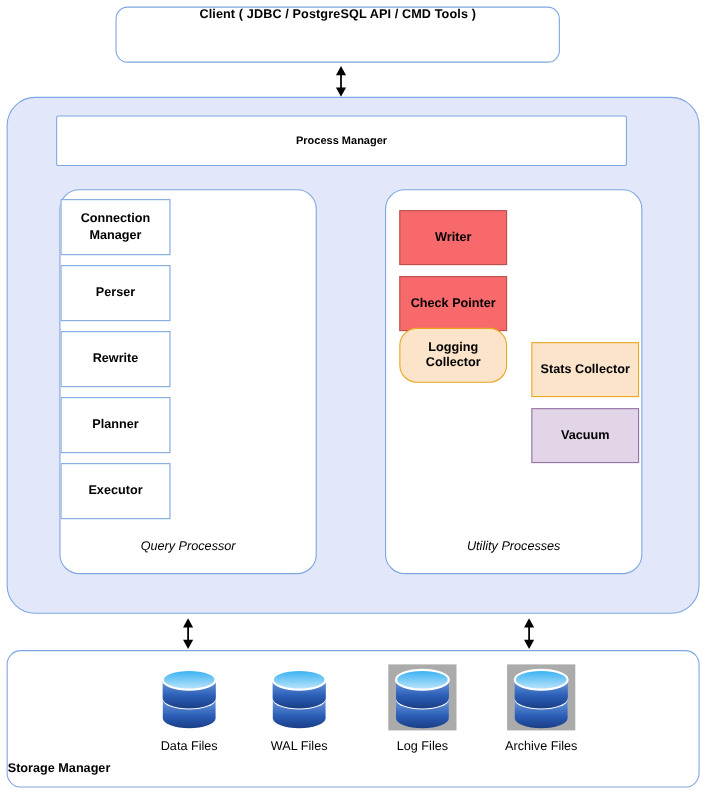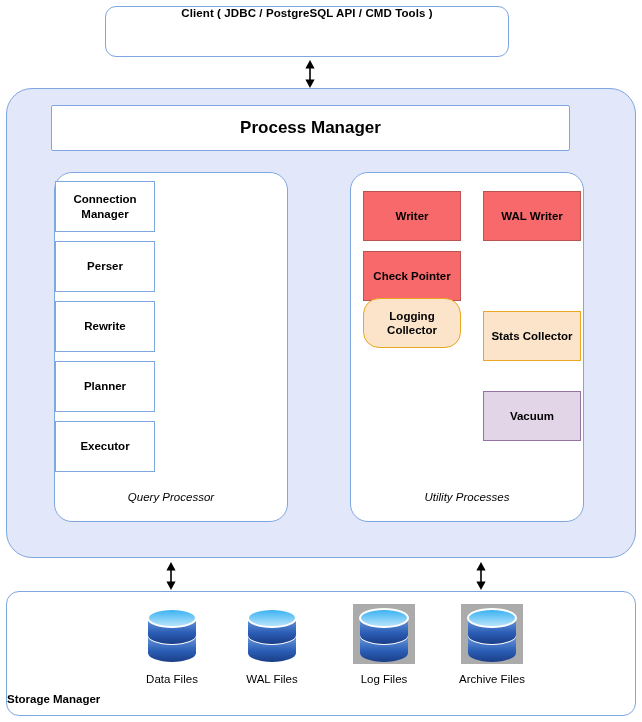--- a/index.html
+++ b/index.html
@@ -66,21 +66,21 @@
     height: 46px;
     box-sizing: border-box;
     border: 1.5px solid #7EA6E0;
     border-radius: 2px;
     background: #ffffff;
     display: flex;
     align-items: center;
     justify-content: center;
   }
   .process-manager .label {
-    font-size: 17px;
+    font-size: 10px;
     font-weight: bold;
   }
 
   
   .panel {
     position: absolute;
     box-sizing: border-box;
     border: 1.5px solid #7EA6E0;
     border-radius: 18px;
     background: #ffffff;
@@ -132,21 +132,21 @@
     line-height: 1.22;
   }
   .proc .label {
     font-size: 11.5px;
     font-weight: bold;
     padding: 0 3px;
   }
   .proc.red    { background: #F8696B; border: 1.6px solid #B85450; }
   .proc.green  { background: #9CCC7A; border: 1.6px solid #82B366; }
   .proc.orange { background: #FCE4CB; border: 1.8px solid #E9A820; }
-  .proc.purple { background: #E1D5E7; border: 1.6px solid #9673A6; margin-top: 20px; }
+  .proc.purple { background: #E1D5E7; border: 1.6px solid #9673A6; }
 
   
   .storage-box {
     position: absolute;
     left: 6px;
     top: 591px;
     width: 630px;
     height: 125px;
     box-sizing: border-box;
     border: 1.6px solid #7EA6E0;
@@ -234,23 +234,20 @@
   <div class="stage" style="top:421px;">
     <span class="label">Executor</span>
   </div>
 
   <div class="panel panel-up">
     <div class="panel-caption">Utility Processes</div>
   </div>
 
   <div class="proc red" style="left:363px; top:191px;">
     <span class="label">Writer</span>
-  </div>
-  <div class="proc red" style="left:483px; top:191px;">
-    <span class="label">WAL Writer</span>
   </div>
   <div class="proc red" style="left:363px; top:251px;">
     <span class="label">Check Pointer</span>
   </div>
   <div class="proc orange" style="left:363px; top:298px;border-radius:16px;">
     <span class="label">Logging Collector</span>
   </div>
   <div class="proc orange" style="left:483px; top:311px;">
     <span class="label">Stats Collector</span>
   </div>

